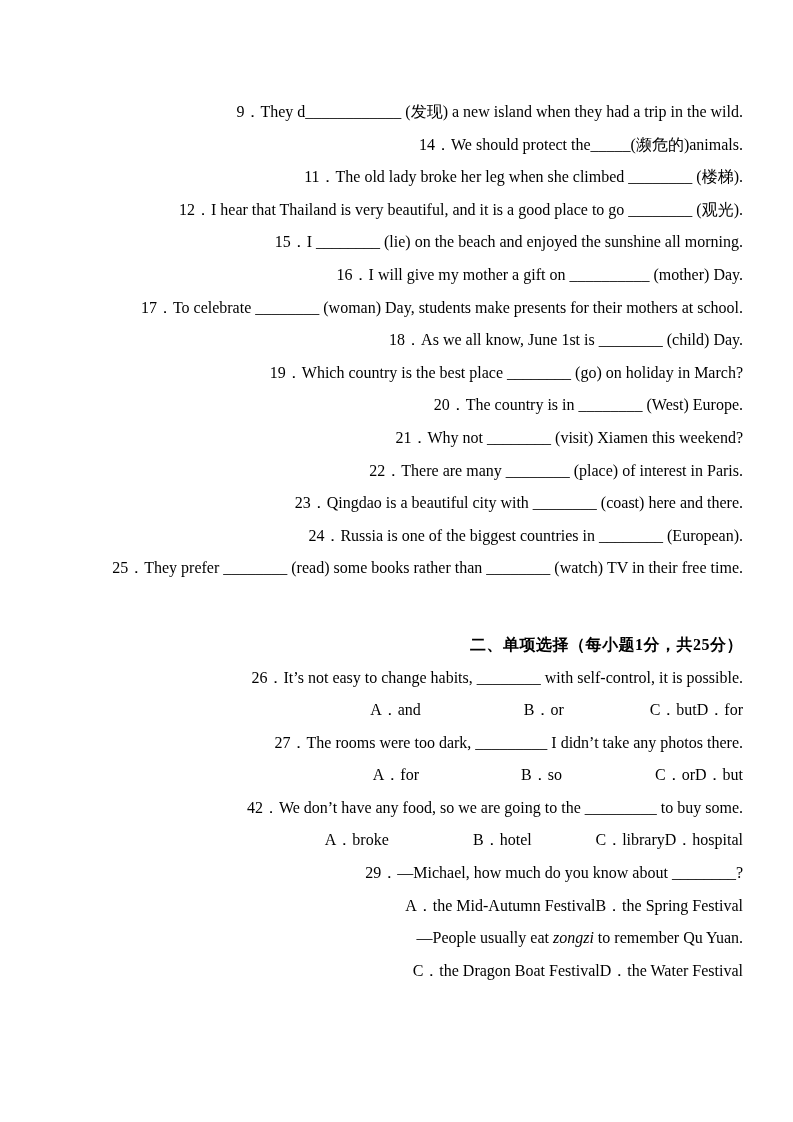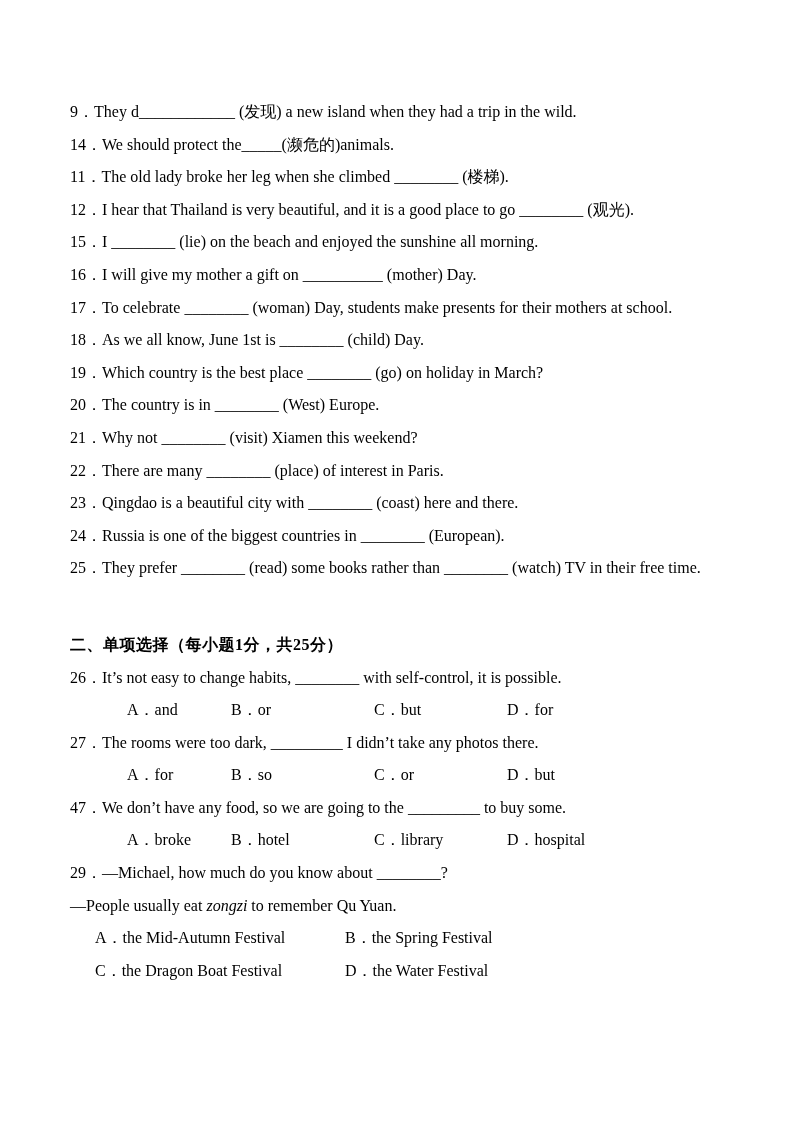--- a/index.html
+++ b/index.html
@@ -16,20 +16,21 @@
     padding: 96px 50px 0 70px;
     font-family: "Liberation Serif", serif;
     font-size: 16px;
     color: #000000;
     overflow: hidden;
   }
   .line {
     height: 32.6px;
     line-height: 32.6px;
     white-space: nowrap;
+    text-align: right;
   }
   .qnum {
     display: inline;
   }
   .section-header {
     font-weight: bold;
     letter-spacing: 0.5px;
     margin-top: 44px;
   }
   .opts {
@@ -65,21 +66,21 @@
   <div class="line"><span class="qnum">25．</span><span>They prefer  ________  (read) some books rather than  ________  (watch) TV in their free time.</span></div>
 
   <div class="line section-header">二、单项选择（每小题1分，共25分）</div>
 
   <div class="line"><span class="qnum">26．</span><span>It’s not easy to change habits, ________ with self-control, it is possible.</span></div>
   <div class="line opts opts4"><span class="oc1">A．and</span><span class="oc2">B．or</span><span class="oc3">C．but</span><span class="oc4">D．for</span></div>
 
   <div class="line"><span class="qnum">27．</span><span>The rooms were too dark, _________ I didn’t take any photos there.</span></div>
   <div class="line opts opts4"><span class="oc1">A．for</span><span class="oc2">B．so</span><span class="oc3">C．or</span><span class="oc4">D．but</span></div>
 
-  <div class="line"><span class="qnum">47．</span><span>We don’t have any food, so we are going to the _________ to buy some.</span></div>
+  <div class="line"><span class="qnum">42．</span><span>We don’t have any food, so we are going to the _________ to buy some.</span></div>
   <div class="line opts opts4"><span class="oc1">A．broke</span><span class="oc2">B．hotel</span><span class="oc3">C．library</span><span class="oc4">D．hospital</span></div>
 
   <div class="line"><span class="qnum">29．</span><span>—Michael, how much do you know about ________?</span></div>
+  <div class="line opts opts2"><span class="oc1">A．the Mid-Autumn Festival</span><span class="oc2">B．the Spring Festival</span></div>
   <div class="line"><span>—People usually eat </span><span class="italic">zongzi</span><span> to remember Qu Yuan.</span></div>
-  <div class="line opts opts2"><span class="oc1">A．the Mid-Autumn Festival</span><span class="oc2">B．the Spring Festival</span></div>
   <div class="line opts opts2"><span class="oc1">C．the Dragon Boat Festival</span><span class="oc2">D．the Water Festival</span></div>
 
 </div>
 
 </body></html>

